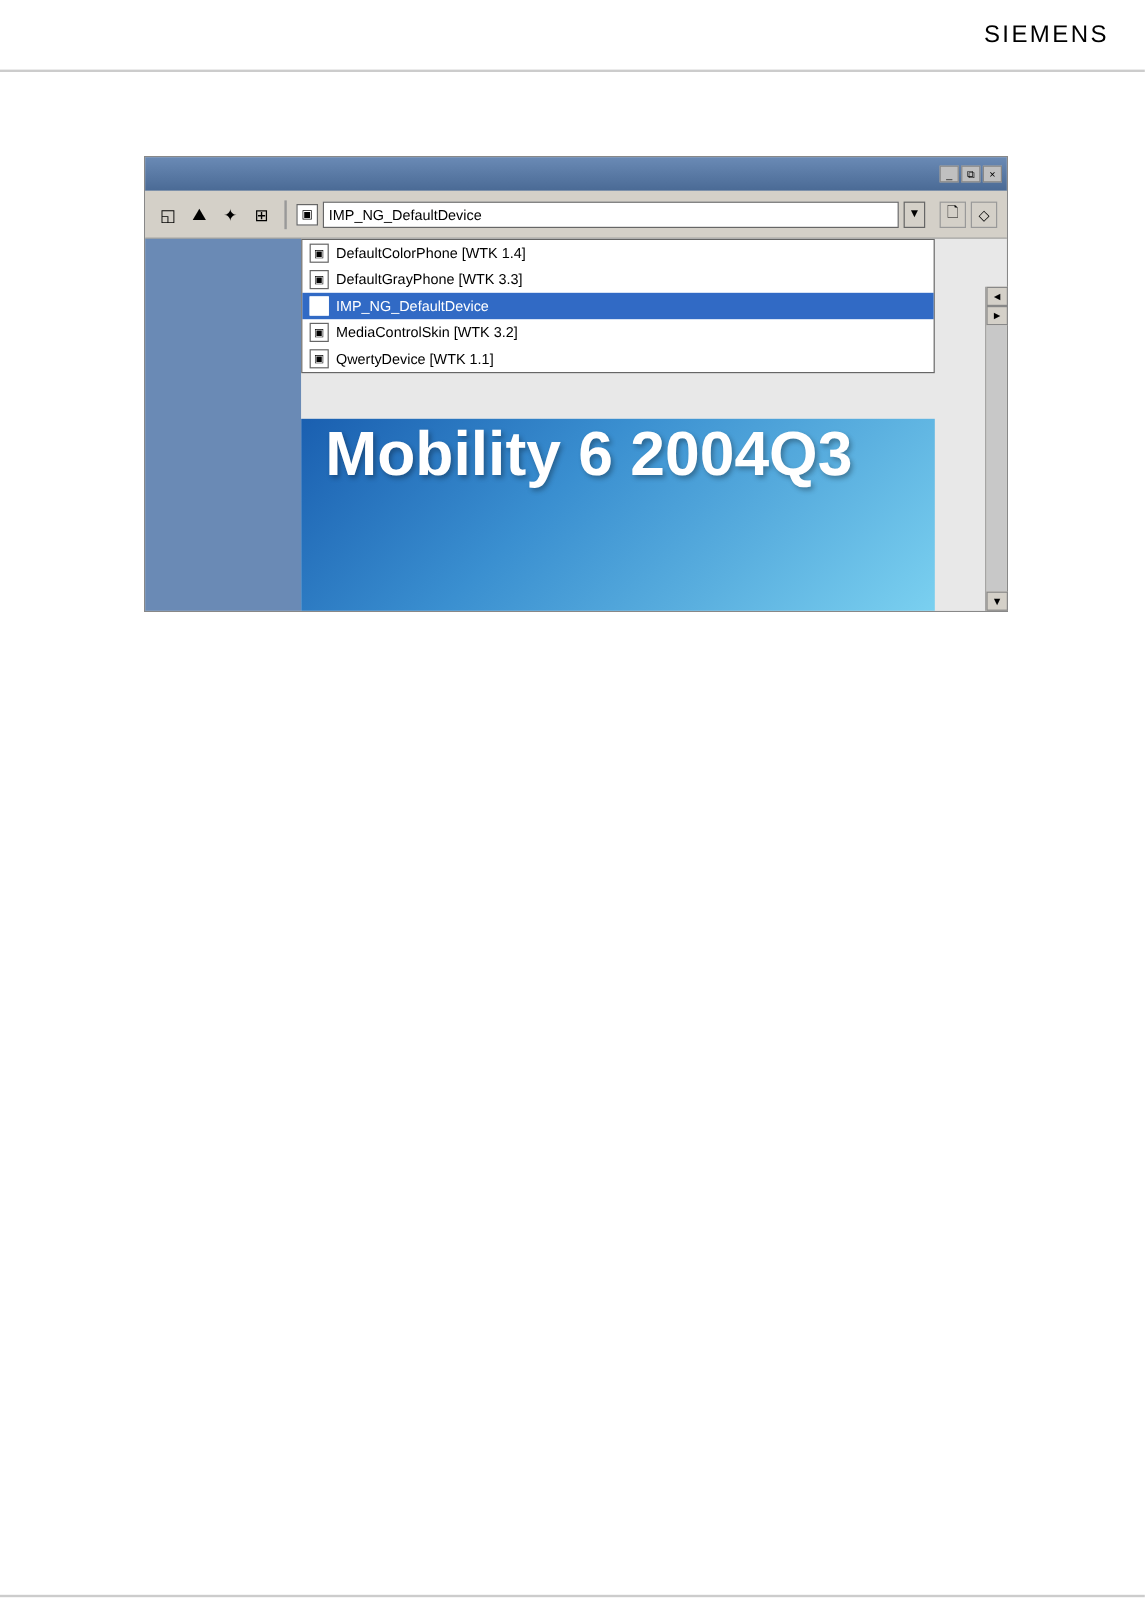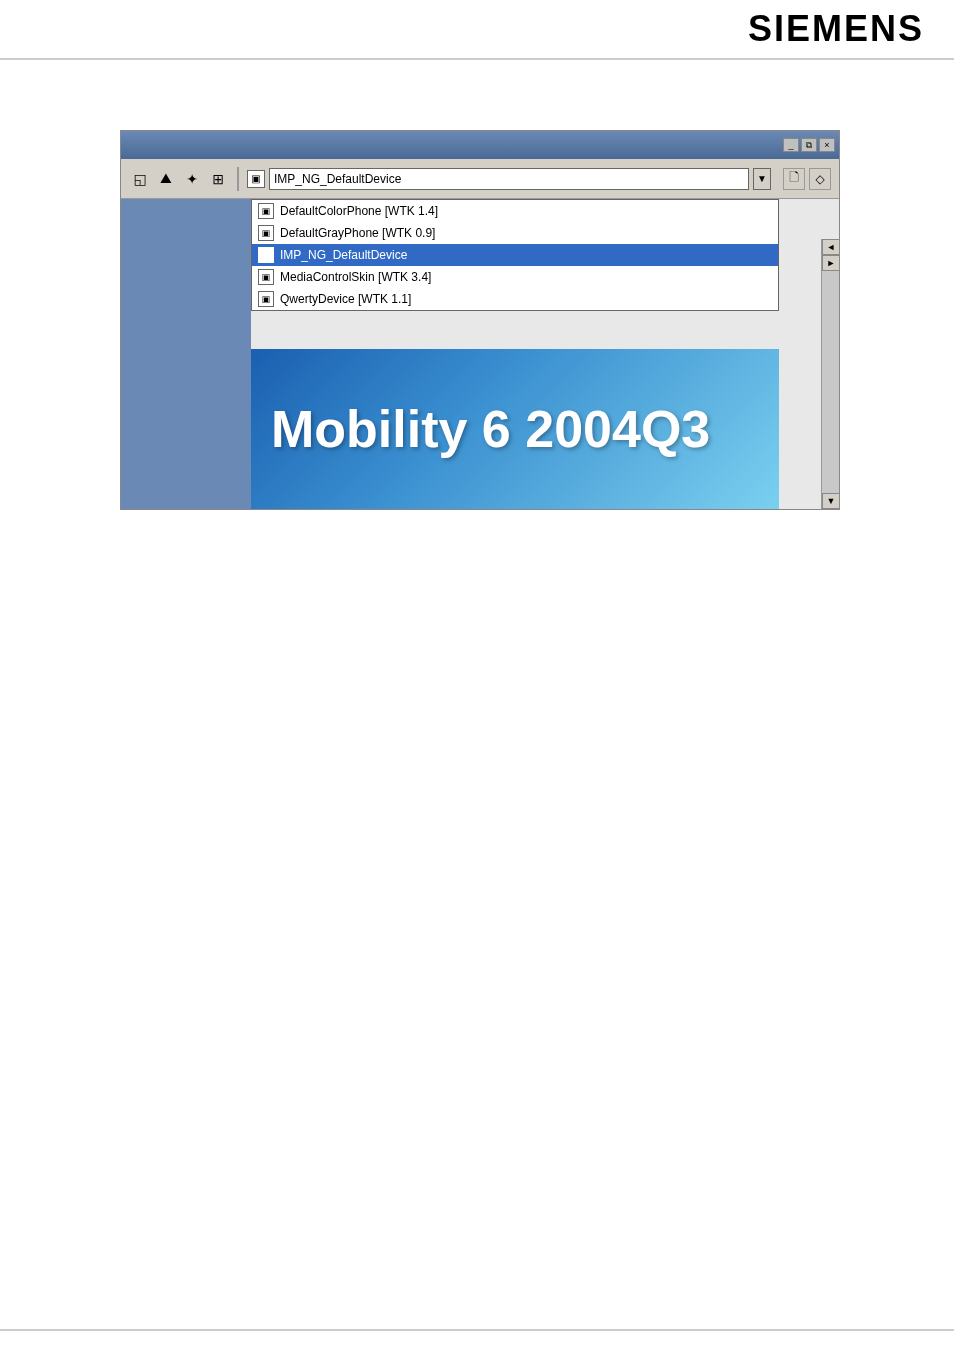--- a/index.html
+++ b/index.html
@@ -22,22 +22,22 @@
       height: 60px;
       background: #ffffff;
       display: flex;
       align-items: center;
       justify-content: flex-end;
       padding-right: 30px;
       border-bottom: 2px solid #cccccc;
     }
 
     .siemens-logo {
-      font-size: 36px;
-      font-weight: 700;
+      font-size: 20px;
+      font-weight: 400;
       color: #000000;
       letter-spacing: 2px;
       font-family: Arial, sans-serif;
       text-align: right;
     }
 
     
     .footer {
       position: absolute;
       bottom: 20px;
@@ -247,21 +247,20 @@
     
     .preview-area {
       position: absolute;
       bottom: 0;
       left: 0;
       right: 60px;
       height: 160px;
       background: linear-gradient(135deg, #1a5fb0 0%, #3a8fd0 40%, #5aafdf 70%, #7ad0f0 100%);
       overflow: hidden;
       display: flex;
-      align-items: center;
     }
 
     .preview-text {
       font-size: 52px;
       font-weight: 900;
       color: #ffffff;
       text-shadow: 2px 2px 4px rgba(0,0,0,0.3);
       padding-left: 20px;
       white-space: nowrap;
     }
@@ -340,29 +339,29 @@
 
     <div class="main-content">
 
       <div class="dropdown-list">
         <div class="dropdown-list-item">
           <div class="item-icon">▣</div>
           <span>DefaultColorPhone [WTK 1.4]</span>
         </div>
         <div class="dropdown-list-item">
           <div class="item-icon">▣</div>
-          <span>DefaultGrayPhone [WTK 0.9]</span>
+          <span>DefaultGrayPhone [WTK 3.3]</span>
         </div>
         <div class="dropdown-list-item selected">
           <div class="item-icon selected-icon">▣</div>
           <span>IMP_NG_DefaultDevice</span>
         </div>
         <div class="dropdown-list-item">
           <div class="item-icon">▣</div>
-          <span>MediaControlSkin [WTK 3.4]</span>
+          <span>MediaControlSkin [WTK 3.2]</span>
         </div>
         <div class="dropdown-list-item">
           <div class="item-icon">▣</div>
           <span>QwertyDevice [WTK 1.1]</span>
         </div>
       </div>
 
       <div class="preview-area">
         <span class="preview-text">Mobility 6 2004Q3</span>
       </div>

